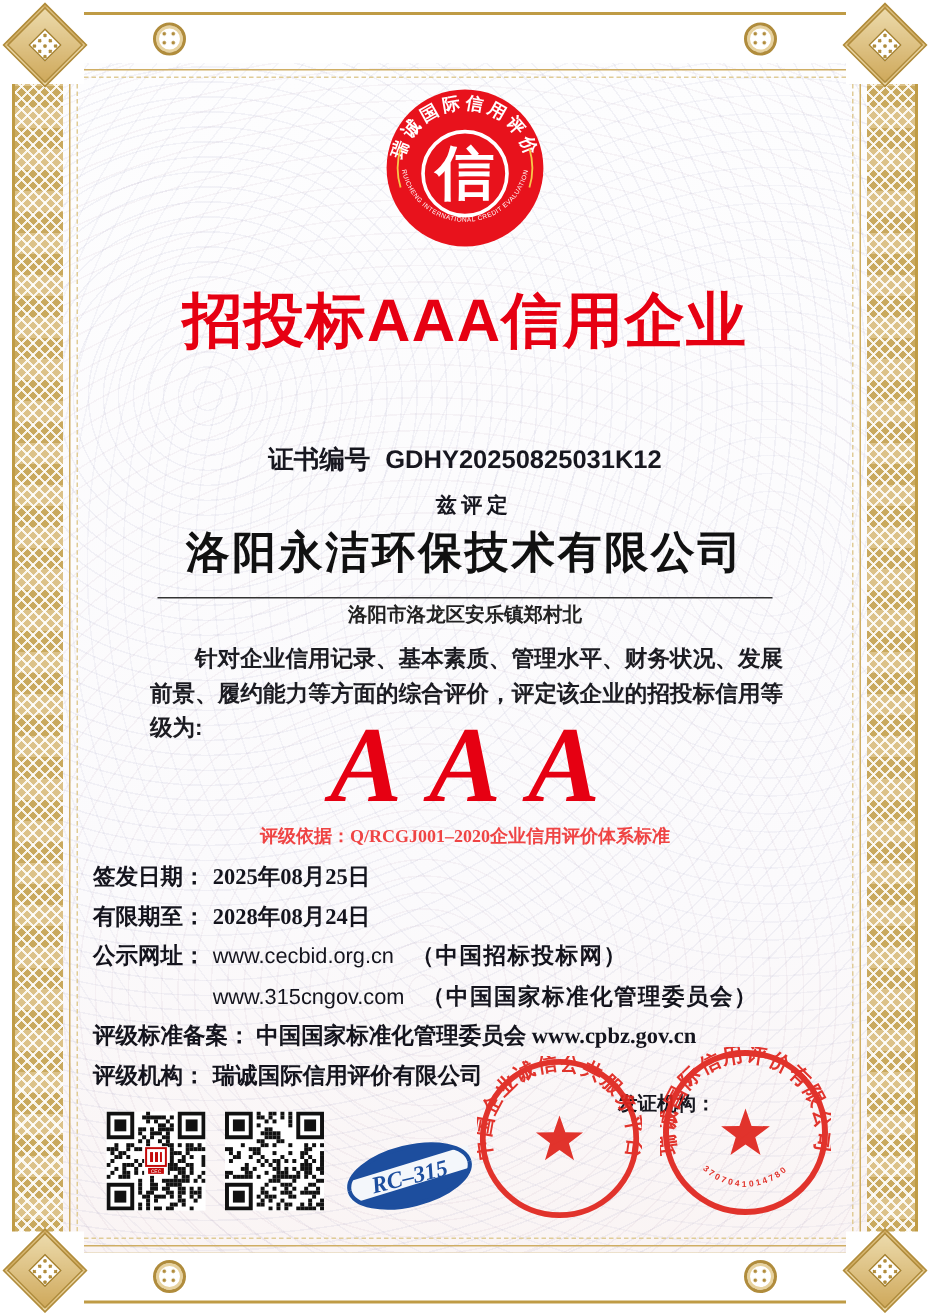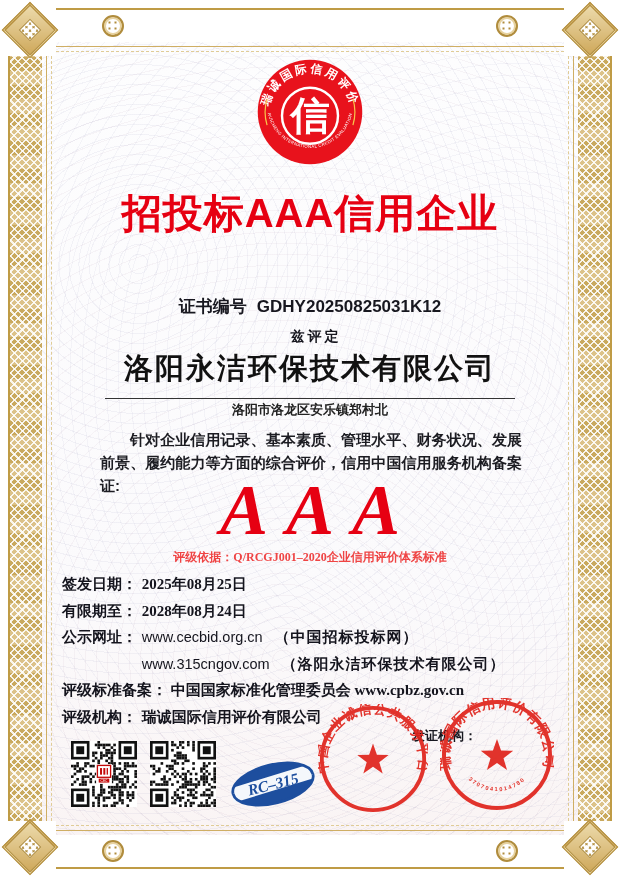--- a/index.html
+++ b/index.html
@@ -109,21 +109,21 @@
     </svg>
   </div>
 
   <div class="abs ctr title">招投标AAA信用企业</div>
   <div class="abs ctr certno">
     <span>证书编号</span><span class="num">GDHY20250825031K12</span>
   </div>
   <div class="abs ctr hereby serif">兹评定</div>
   <div class="abs company serif">洛阳永洁环保技术有限公司</div>
   <div class="abs ctr address">洛阳市洛龙区安乐镇郑村北</div>
-  <div class="abs para">针对企业信用记录、基本素质、管理水平、财务状况、发展前景、履约能力等方面的综合评价，信用中国信用服务机构备案证:</div>
+  <div class="abs para">针对企业信用记录、基本素质、管理水平、财务状况、发展前景、履约能力等方面的综合评价，评定该企业的招投标信用等级为:</div>
 
   <div class="abs ctr rating serif">AAA</div>
   <div class="abs ctr basis serif">评级依据：Q/RCGJ001–2020企业信用评价体系标准</div>
 
   <div class="abs info serif">
     <div class="info-row">
       <span class="lab">签发日期：</span>
       <span class="val">2025年08月25日</span>
     </div>
     <div class="info-row">
@@ -131,21 +131,21 @@
       <span class="val">2028年08月24日</span>
     </div>
     <div class="info-row url">
       <span class="lab">公示网址：</span>
       <span class="val">www.cecbid.org.cn</span>
       <span class="note">（中国招标投标网）</span>
     </div>
     <div class="info-row url">
       <span class="lab"></span>
       <span class="val">www.315cngov.com</span>
-      <span class="note">（洛阳永洁环保技术有限公司）</span>
+      <span class="note">（中国国家标准化管理委员会）</span>
     </div>
     <div class="info-row">
       <span class="lab">评级标准备案：</span>
       <span class="val">中国国家标准化管理委员会 www.cpbz.gov.cn</span>
     </div>
     <div class="info-row">
       <span class="lab">评级机构：</span>
       <span class="val">瑞诚国际信用评价有限公司</span>
     </div>
   </div>

